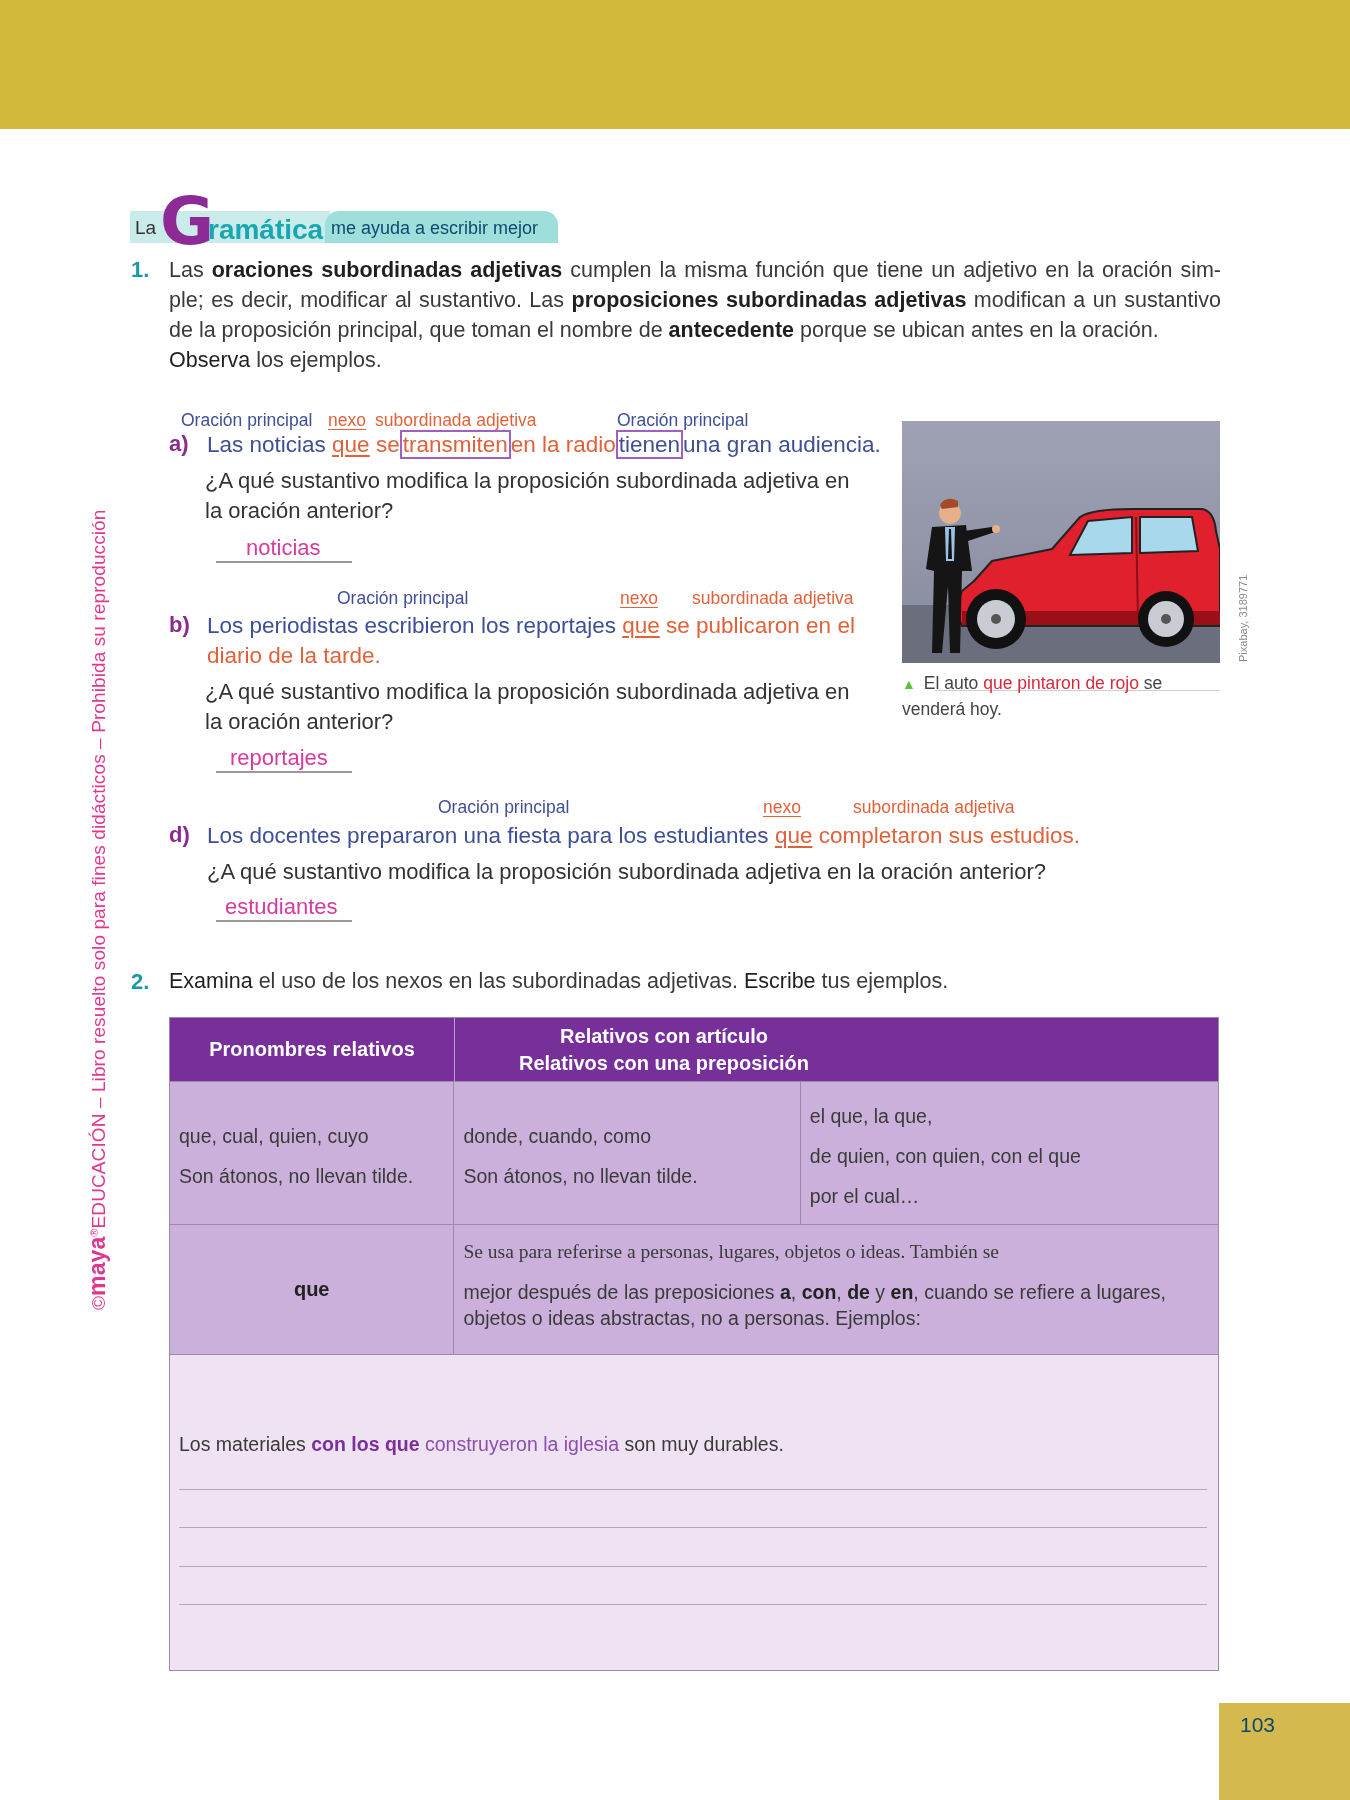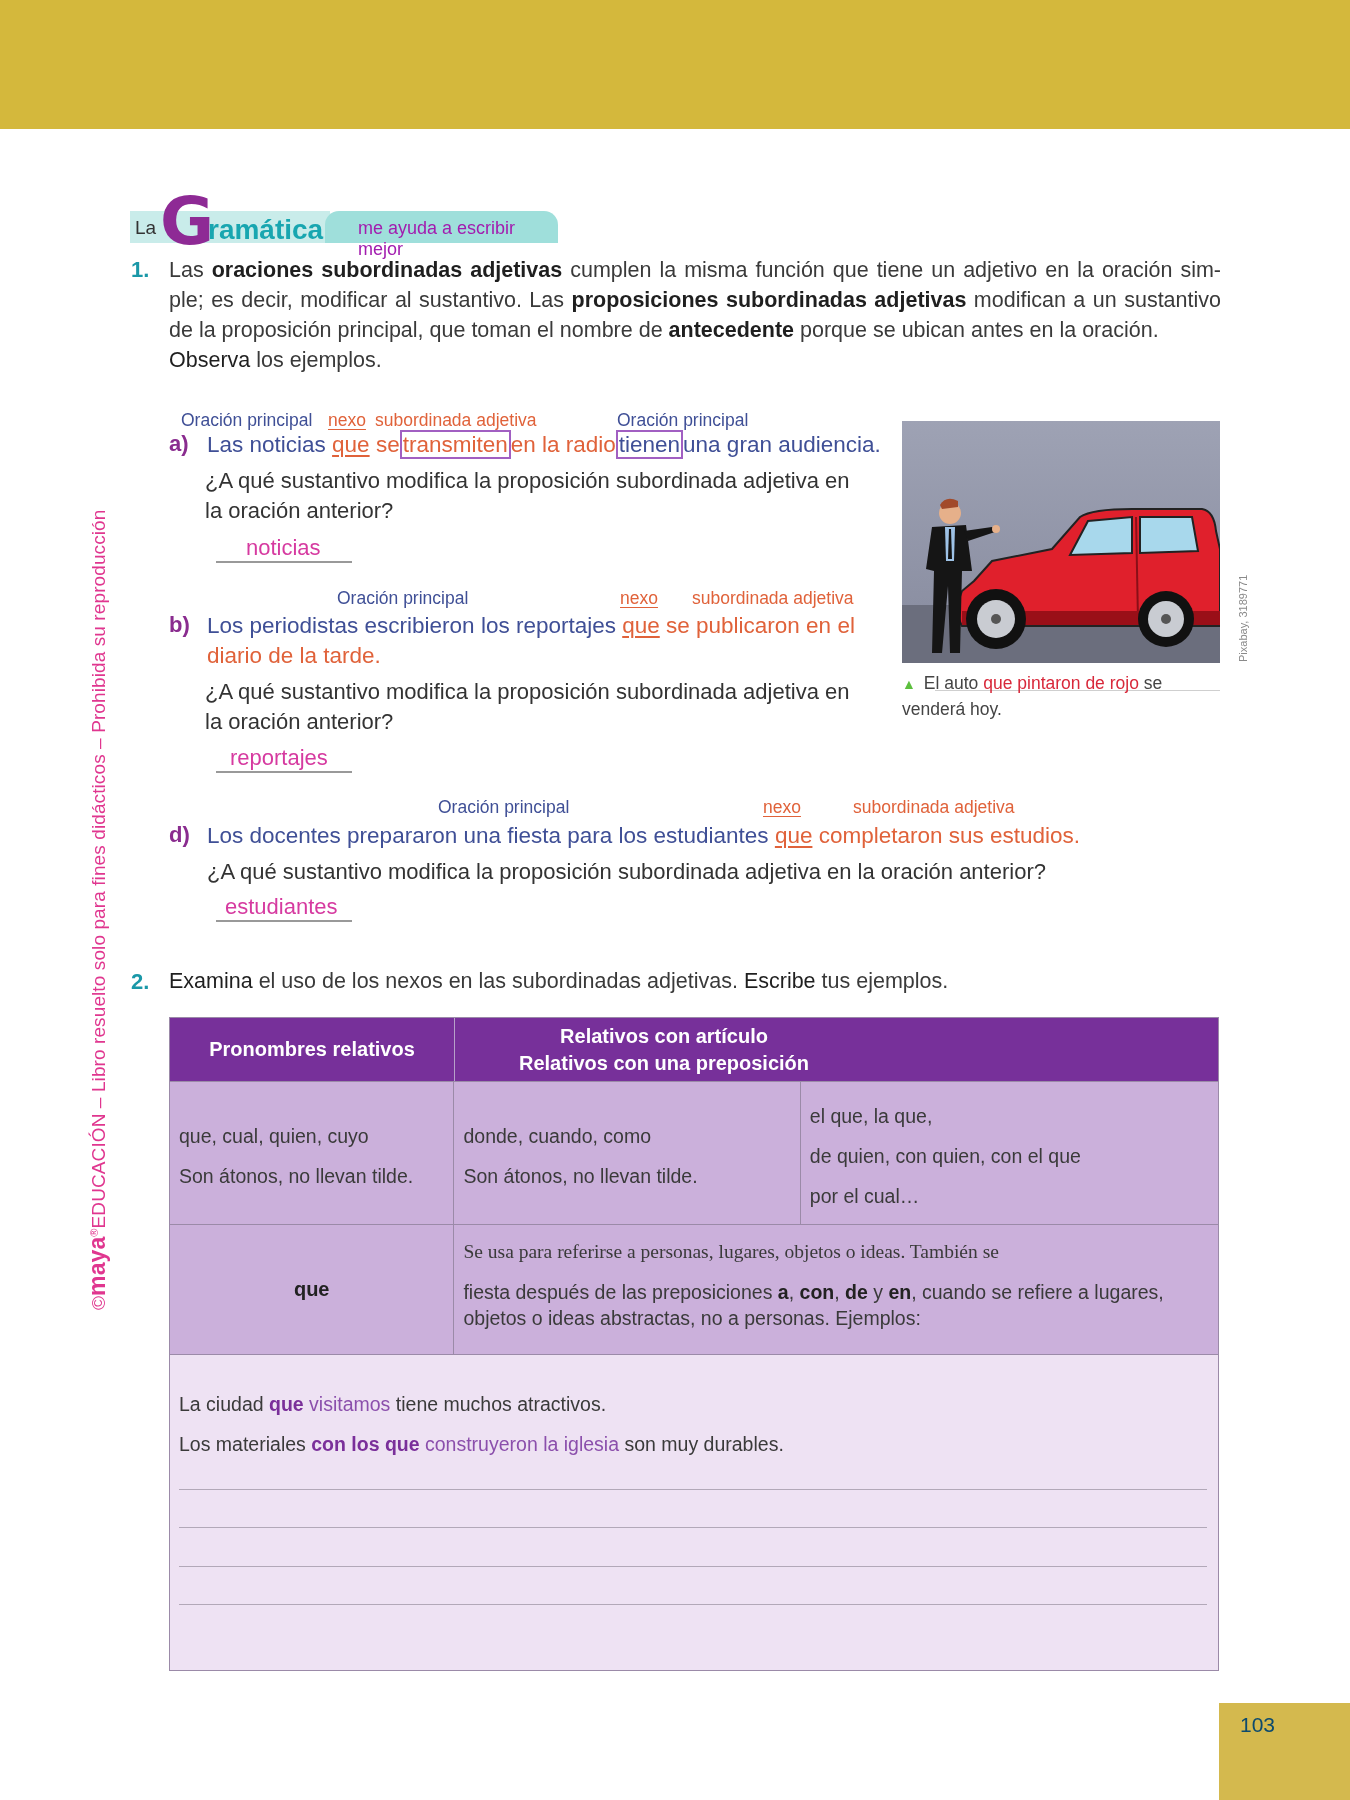--- a/index.html
+++ b/index.html
@@ -13,21 +13,21 @@
   .side-note .brand { font-weight: bold; font-size: 23px; }
   .side-note sup { font-size: 11px; }
 
   
   .banner { position: absolute; left: 130px; top: 211px; height: 32px; width: 428px; }
   .banner .left { position: absolute; left: 0; top: 0; width: 200px; height: 32px; background: #c9ecea; }
   .banner .right { position: absolute; left: 195px; top: 0; width: 233px; height: 32px; background: #9fdfdb; border-radius: 14px 14px 0 0; }
   .banner .la { position: absolute; left: 5px; top: 6px; font-size: 19px; color: #333; }
   .banner .bigG { position: absolute; left: 30px; top: -22px; font-size: 66px; font-weight: bold; color: #8e2a95; font-family: "DejaVu Sans", sans-serif; line-height: 66px; }
   .banner .ramatica { position: absolute; left: 78px; top: 3px; font-size: 28px; font-weight: bold; color: #18a6b0; }
-  .banner .sub { position: absolute; left: 201px; top: 7px; font-size: 18px; color: #a21caf; margin-left: 27px; }
+  .banner .sub { position: absolute; left: 201px; top: 7px; font-size: 18px; color: #0c4a6e; }
 
   .num { position: absolute; font-weight: bold; color: #1a98a8; font-size: 22px; }
   .para { position: absolute; left: 169px; width: 1052px; font-size: 21.5px; line-height: 30px; color: #3a3a3a; text-align: justify; }
   .para b { color: #1f1f1f; }
 
   .ann { position: absolute; font-size: 17.5px; white-space: nowrap; }
   .blue { color: #3f4f96; }
   .orange { color: #e0623a; }
   .u { text-decoration: underline; text-underline-offset: 3px; }
   .letter { position: absolute; left: 169px; font-size: 22px; font-weight: bold; color: #8a2c8f; }
@@ -169,26 +169,25 @@
     <div class="c3 cellC">
         <div>el que, la que,</div>
         <div>de quien, con quien, con el que</div>
         <div>por el cual…</div>
       </div>
   </div>
   <div class="row2">
     <div class="k">que</div>
     <div class="v">
       <div style="margin-bottom:14px;font-family:Liberation Serif, serif;">Se usa para referirse a personas, lugares, objetos o ideas. También se</div>
-      <div><span>fiesta después de las preposiciones </span><b>a</b><span>, </span><b>con</b><span>, </span><b>de</b><span> y </span><b>en</b><span>, cuando se refiere a lugares,</span></div>
+      <div><span>mejor después de las preposiciones </span><b>a</b><span>, </span><b>con</b><span>, </span><b>de</b><span> y </span><b>en</b><span>, cuando se refiere a lugares,</span></div>
       <div>objetos o ideas abstractas, no a personas. Ejemplos:</div>
     </div>
   </div>
   <div class="row3">
-    <div class="ex" style="top:38px;"><span>La ciudad </span><span class="p">que</span><span> </span><span class="lp">visitamos</span><span> tiene muchos atractivos.</span></div>
     <div class="ex" style="top:78px;"><span>Los materiales </span><span class="p">con los que</span><span> </span><span class="lp">construyeron la iglesia</span><span> son muy durables.</span></div>
     <div class="wline" style="top:134px;"></div>
     <div class="wline" style="top:172px;"></div>
     <div class="wline" style="top:211px;"></div>
     <div class="wline" style="top:249px;"></div>
   </div>
 </div>
 
 <div class="pagebox">
     <span>103</span>

